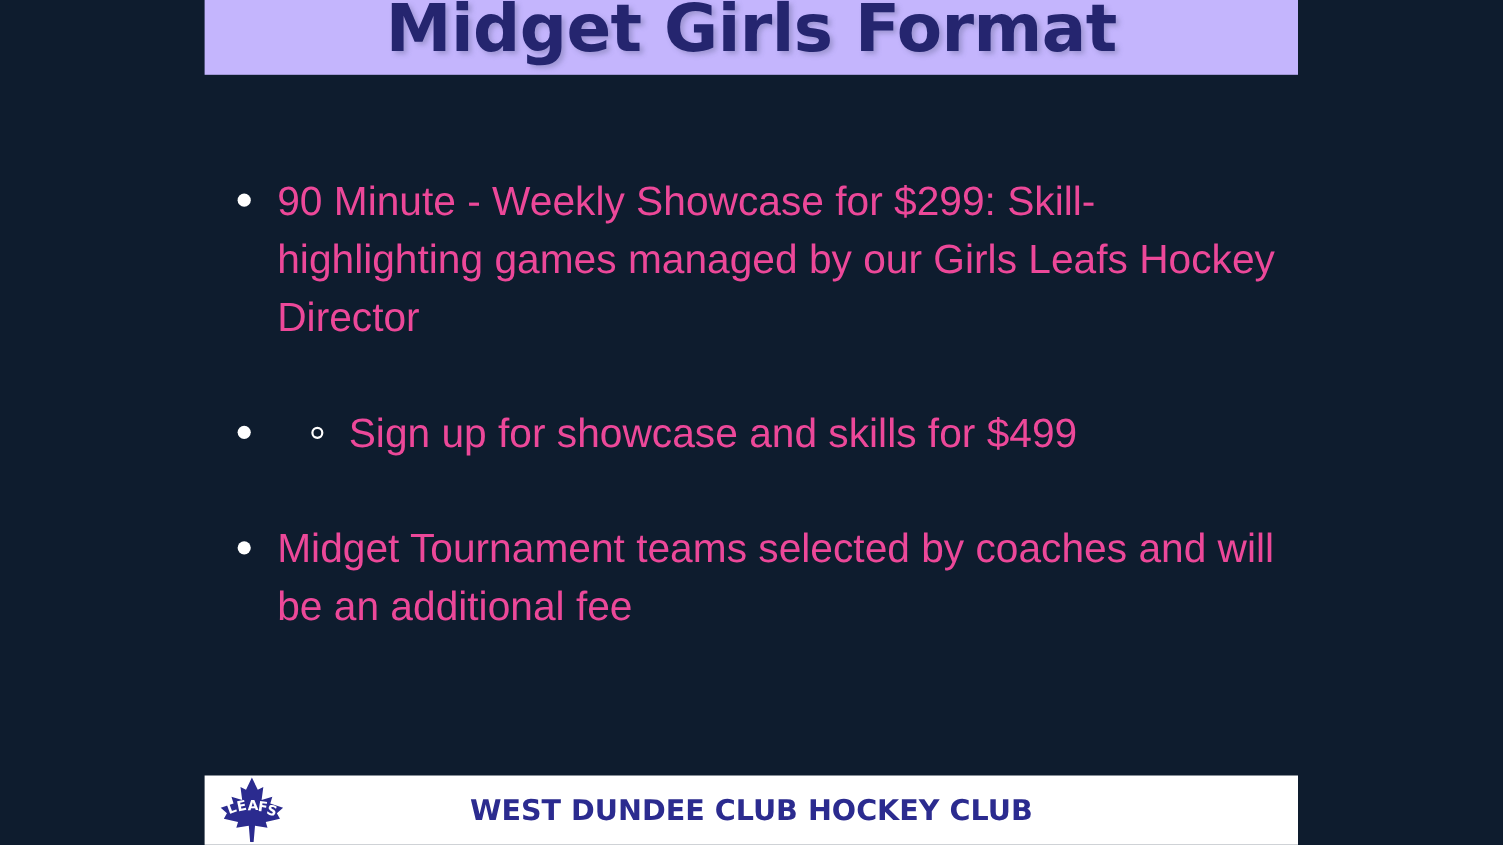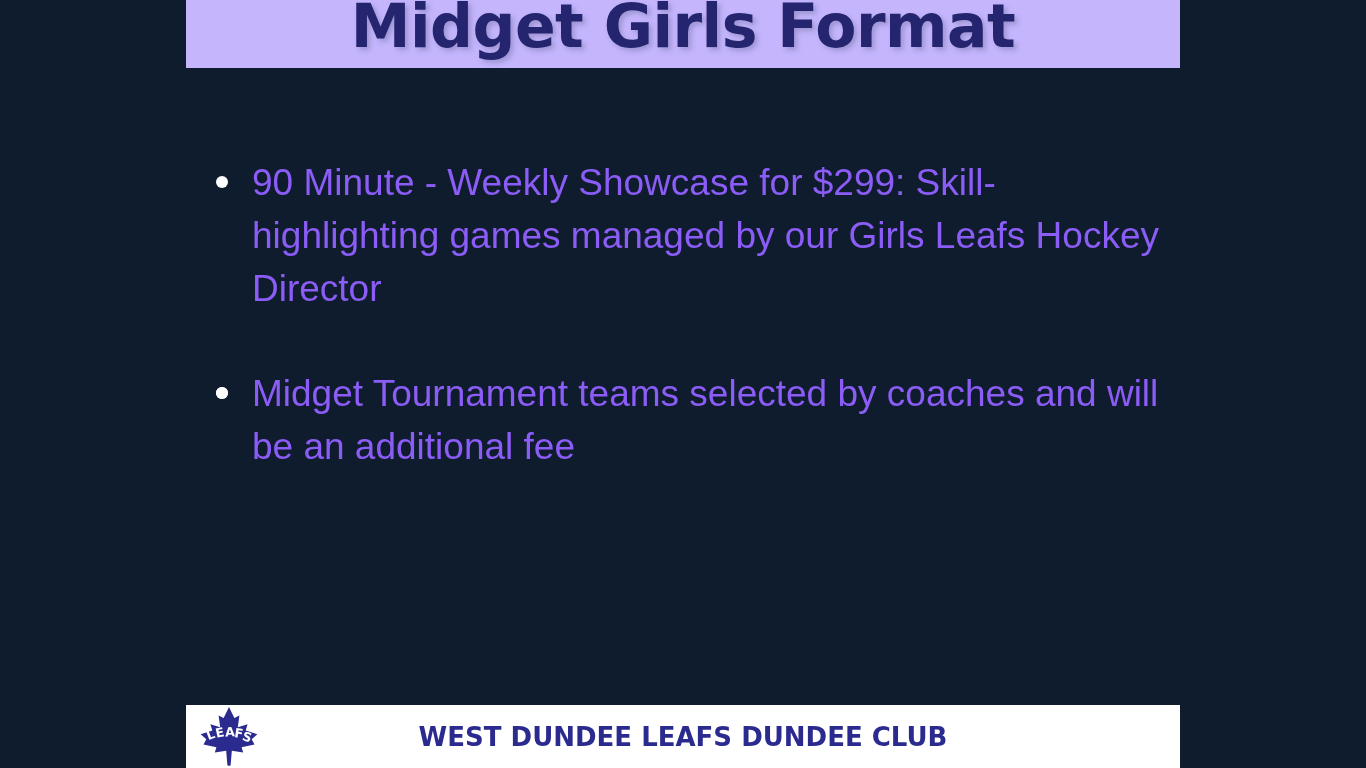--- a/index.html
+++ b/index.html
@@ -54,21 +54,21 @@
   .bullet-group {
     margin: 0 0 52px 0;
   }
   .bullet-group:last-child {
     margin-bottom: 0;
   }
   .bullet-row {
     position: relative;
     display: block;
     padding-left: 66px;
-    color: #8b5cf6;
+    color: #ec4899;
     font-size: 37px;
     line-height: 53px;
     font-family: "Liberation Sans", sans-serif;
     font-weight: 400;
     letter-spacing: 0px;
     max-width: 960px;
   }
   .bullet-row .marker {
     position: absolute;
     left: 30px;
@@ -138,20 +138,26 @@
     <div class="bullet-row">
       <span class="marker"></span>
       <span>90 Minute - Weekly Showcase for $299: Skill-highlighting games managed by our Girls Leafs Hockey Director</span>
     </div>
   </div>
 
   <div class="bullet-group">
     <div class="bullet-row">
       <span class="marker"></span>
     </div>
+    <div class="sub-list">
+      <div class="bullet-row level2">
+        <span class="marker"></span>
+        <span>Sign up for showcase and skills for $499</span>
+      </div>
+    </div>
   </div>
 
   <div class="bullet-group">
     <div class="bullet-row">
       <span class="marker"></span>
       <span>Midget Tournament teams selected by coaches and will be an additional fee</span>
     </div>
   </div>
 
 </div>
@@ -164,14 +170,14 @@
              L76.5 40.5 L79.5 30.5 L64 35.5 L66.5 16.5 L58.5 20.5 Z"></path>
     <rect x="48.6" y="72" width="2.8" height="24" fill="#2b2b8f"></rect>
     <g fill="#ffffff" font-family="DejaVu Sans, sans-serif" font-weight="bold" font-size="20">
       <text x="17" y="56" transform="rotate(-20 17 56)">L</text>
       <text x="30" y="52" transform="rotate(-12 30 52)">E</text>
       <text x="44" y="50" transform="rotate(-2 44 50)">A</text>
       <text x="58" y="51" transform="rotate(8 58 51)">F</text>
       <text x="70" y="55" transform="rotate(18 70 55)">S</text>
     </g>
   </svg>
-  <div class="footer-title">WEST DUNDEE LEAFS DUNDEE CLUB</div>
+  <div class="footer-title">WEST DUNDEE CLUB HOCKEY CLUB</div>
 </div>
 
 </body></html>

